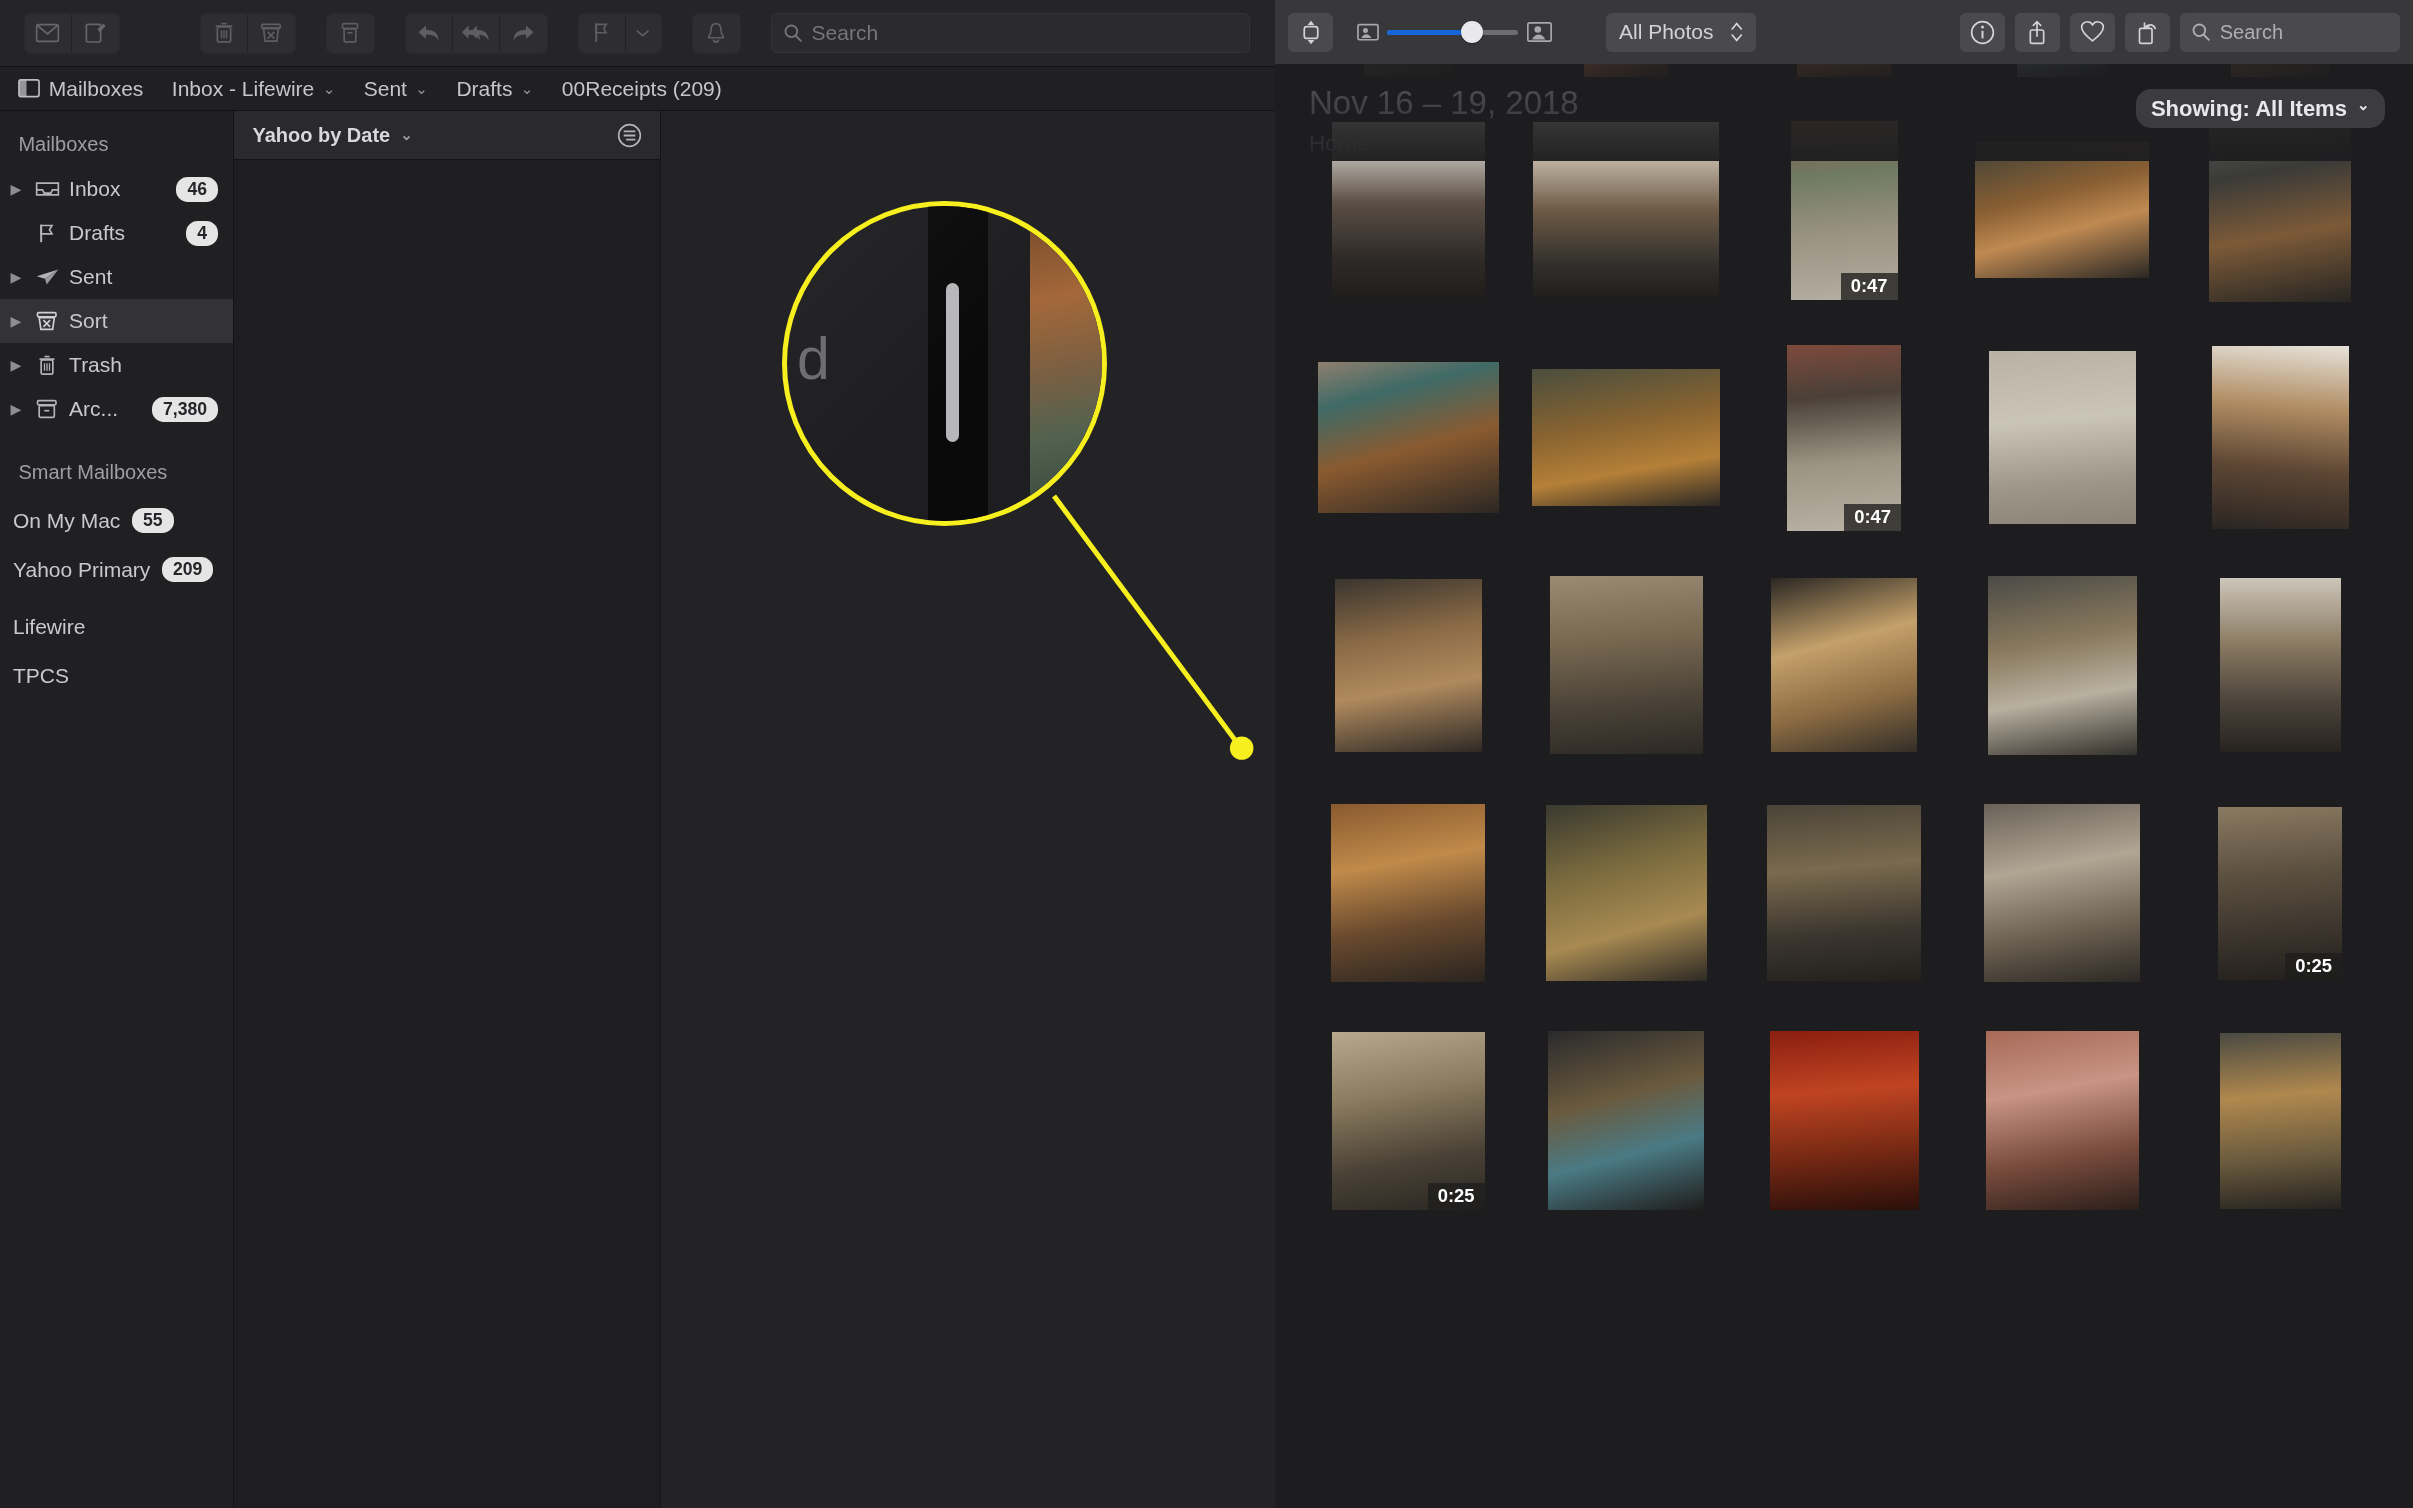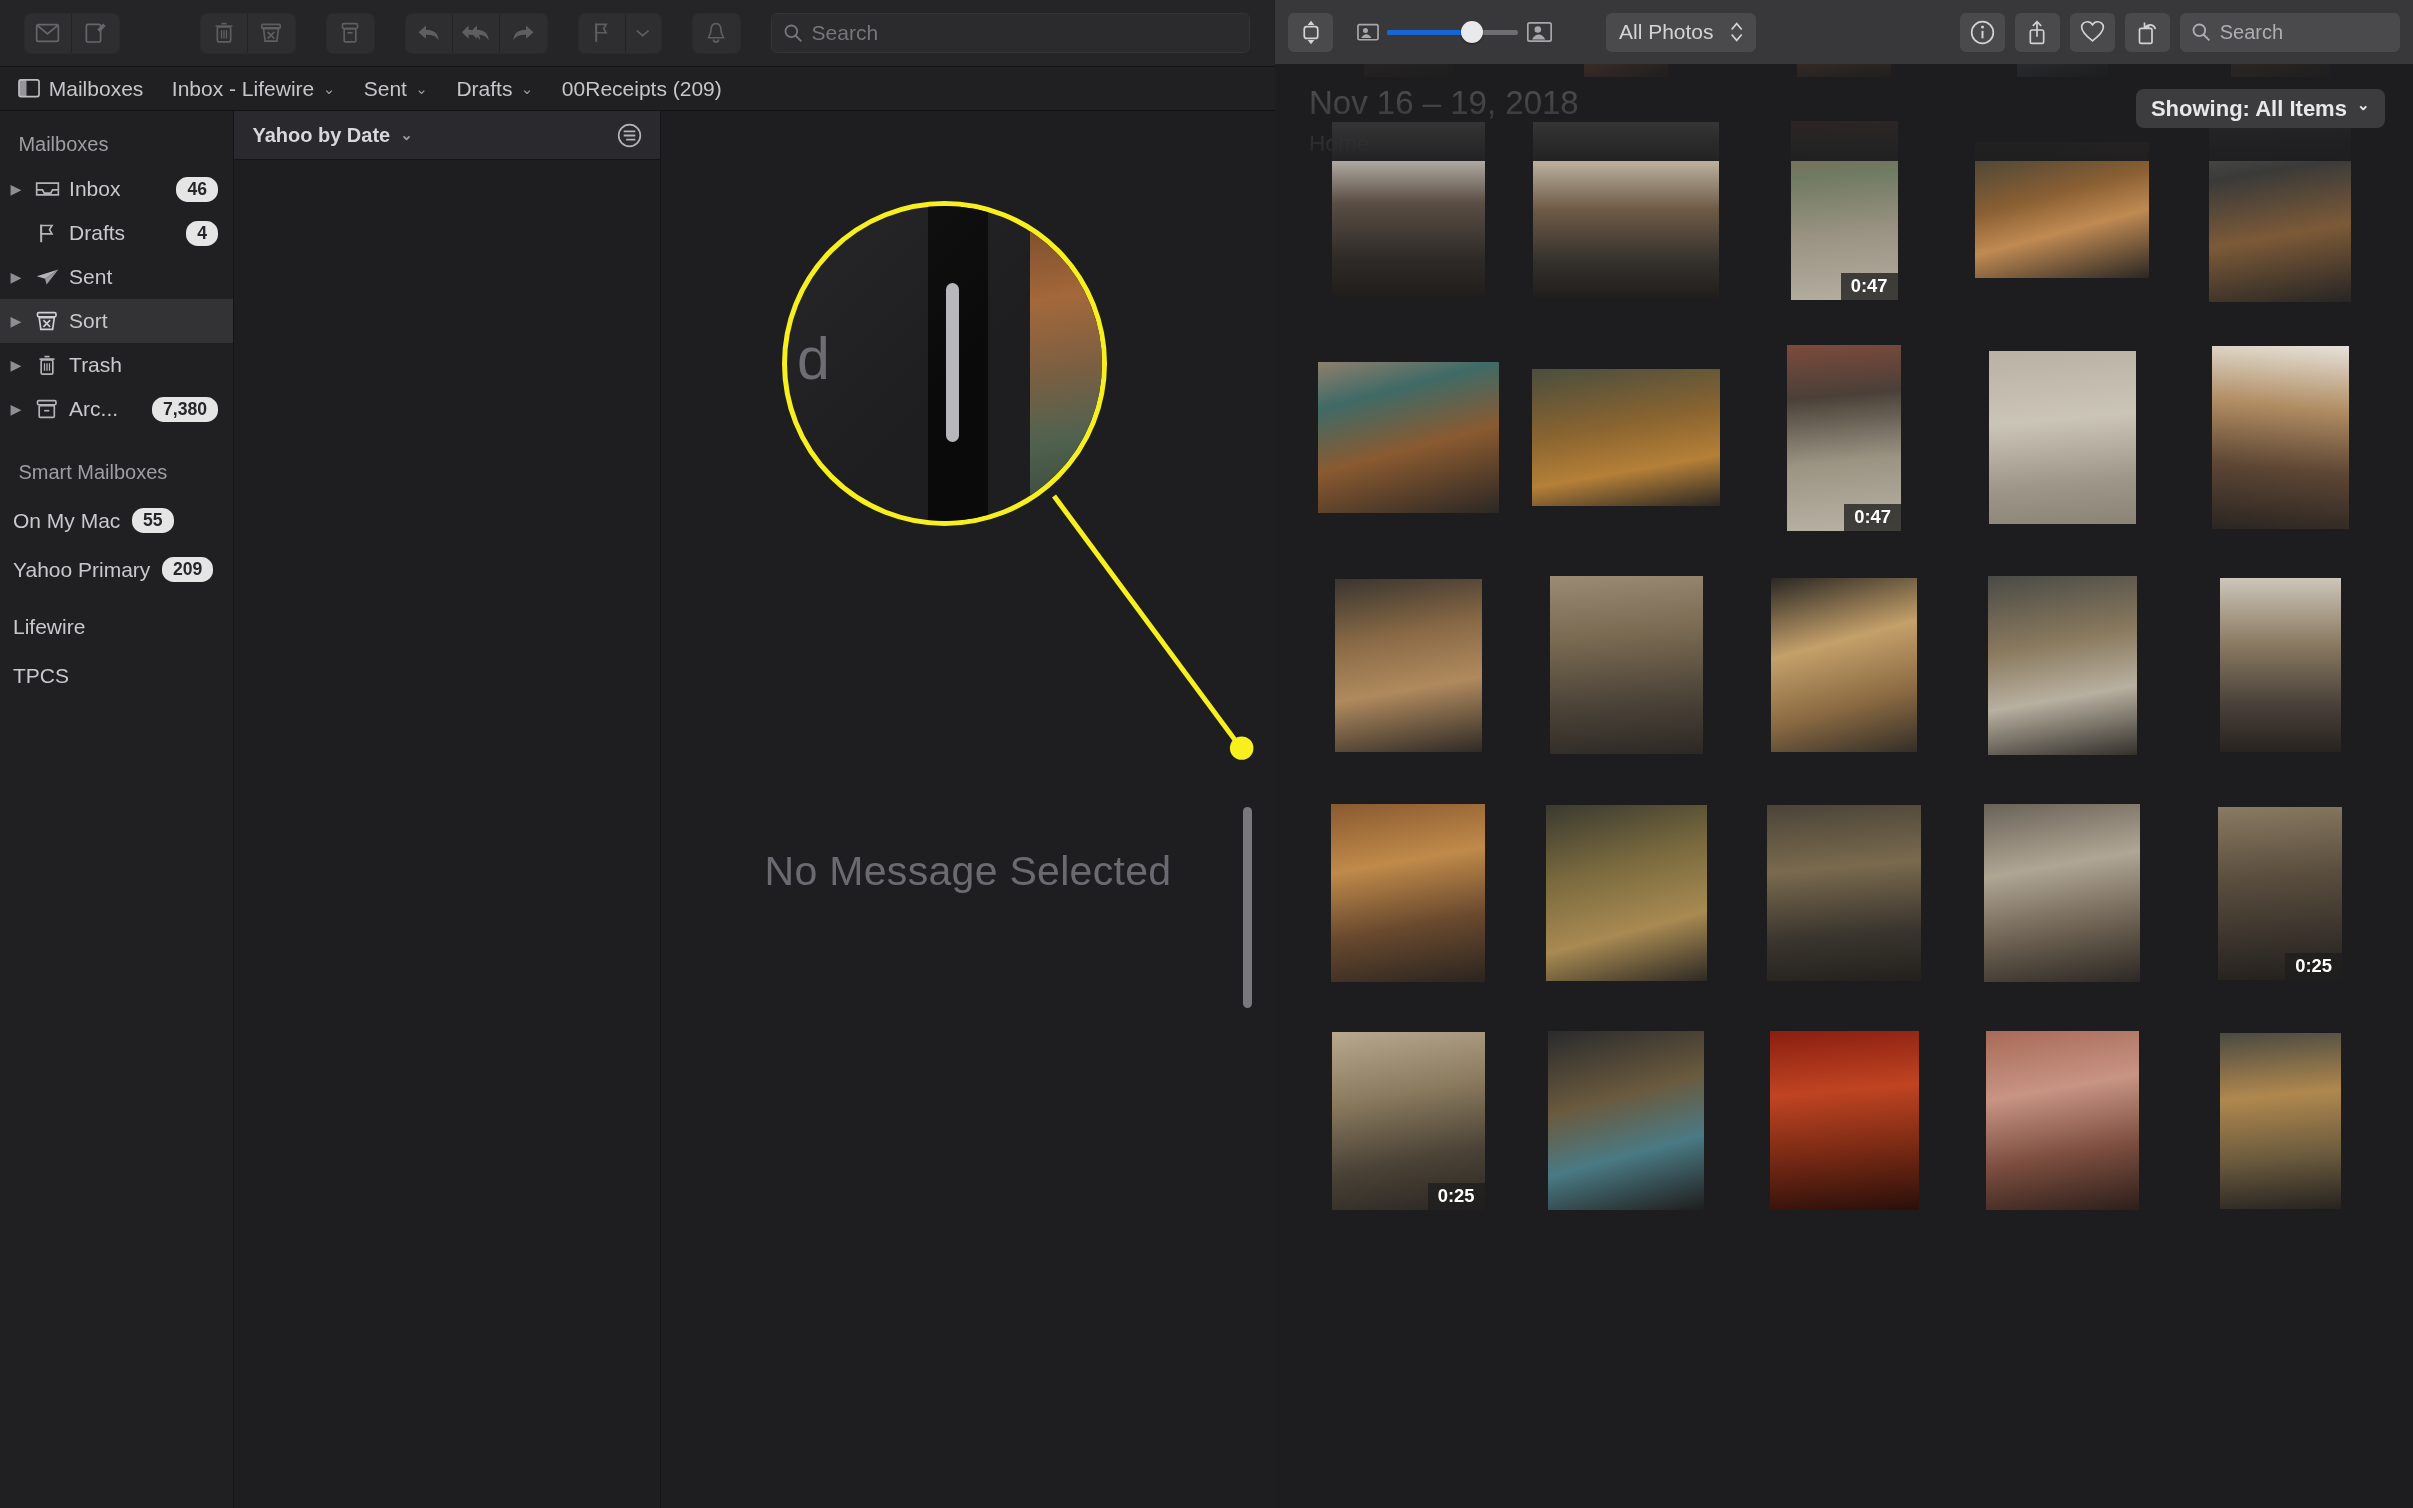--- a/index.html
+++ b/index.html
@@ -288,21 +288,21 @@
     position: absolute; left: 34px; top: 20px;
     color: #f2f2f4; font-size: 33px;
   }
   #photo-place {
     position: absolute; left: 34px; top: 67px;
     color: #e6e6e8; font-size: 22.6px;
   }
   #showing-chip {
     position: absolute; right: 28.5px; top: 25px;
     background: #3c3c3f;
-    border-radius: 8px;
+    border-radius: 15px;
     padding: 6.7px 15px;
     color: #e8e8ea;
     font-size: 22px;
     font-weight: bold;
     display: flex; align-items: flex-start; gap: 10px;
     z-index: 6;
   }
 
   #grid {
     position: absolute;
@@ -582,26 +582,20 @@
           <span>Yahoo by Date</span>
           <span class="caret" style="margin-left:10px">⌄</span>
           <span class="spacer"></span>
           <svg width="25" height="25" viewBox="0 0 30 30">
             <circle cx="15" cy="15" r="13" fill="none" stroke="#b4b4b8" stroke-width="2"></circle>
             <path d="M8 10 h14 M8 15 h14 M11 20 h11" stroke="#b4b4b8" stroke-width="2.2"></path>
           </svg>
         </div>
       </div>
 
-      <div id="reading-pane">
-        <div id="no-msg">No Message Selected</div>
-        <div id="pane-scrollbar-track">
-          <div id="pane-scrollbar-thumb"></div>
-        </div>
-      </div>
     </div>
   </div>
 
   <div id="photos-window">
 
     <div id="photos-toolbar">
       <div class="ph-btn">
         <svg width="22" height="27" viewBox="0 0 26 32">
           <rect x="5" y="9" width="16" height="14" rx="3" fill="none" stroke="#d3d3d6" stroke-width="2"></rect>
           <path d="M13 2 L17 7 H9 Z" fill="#d3d3d6"></path>

